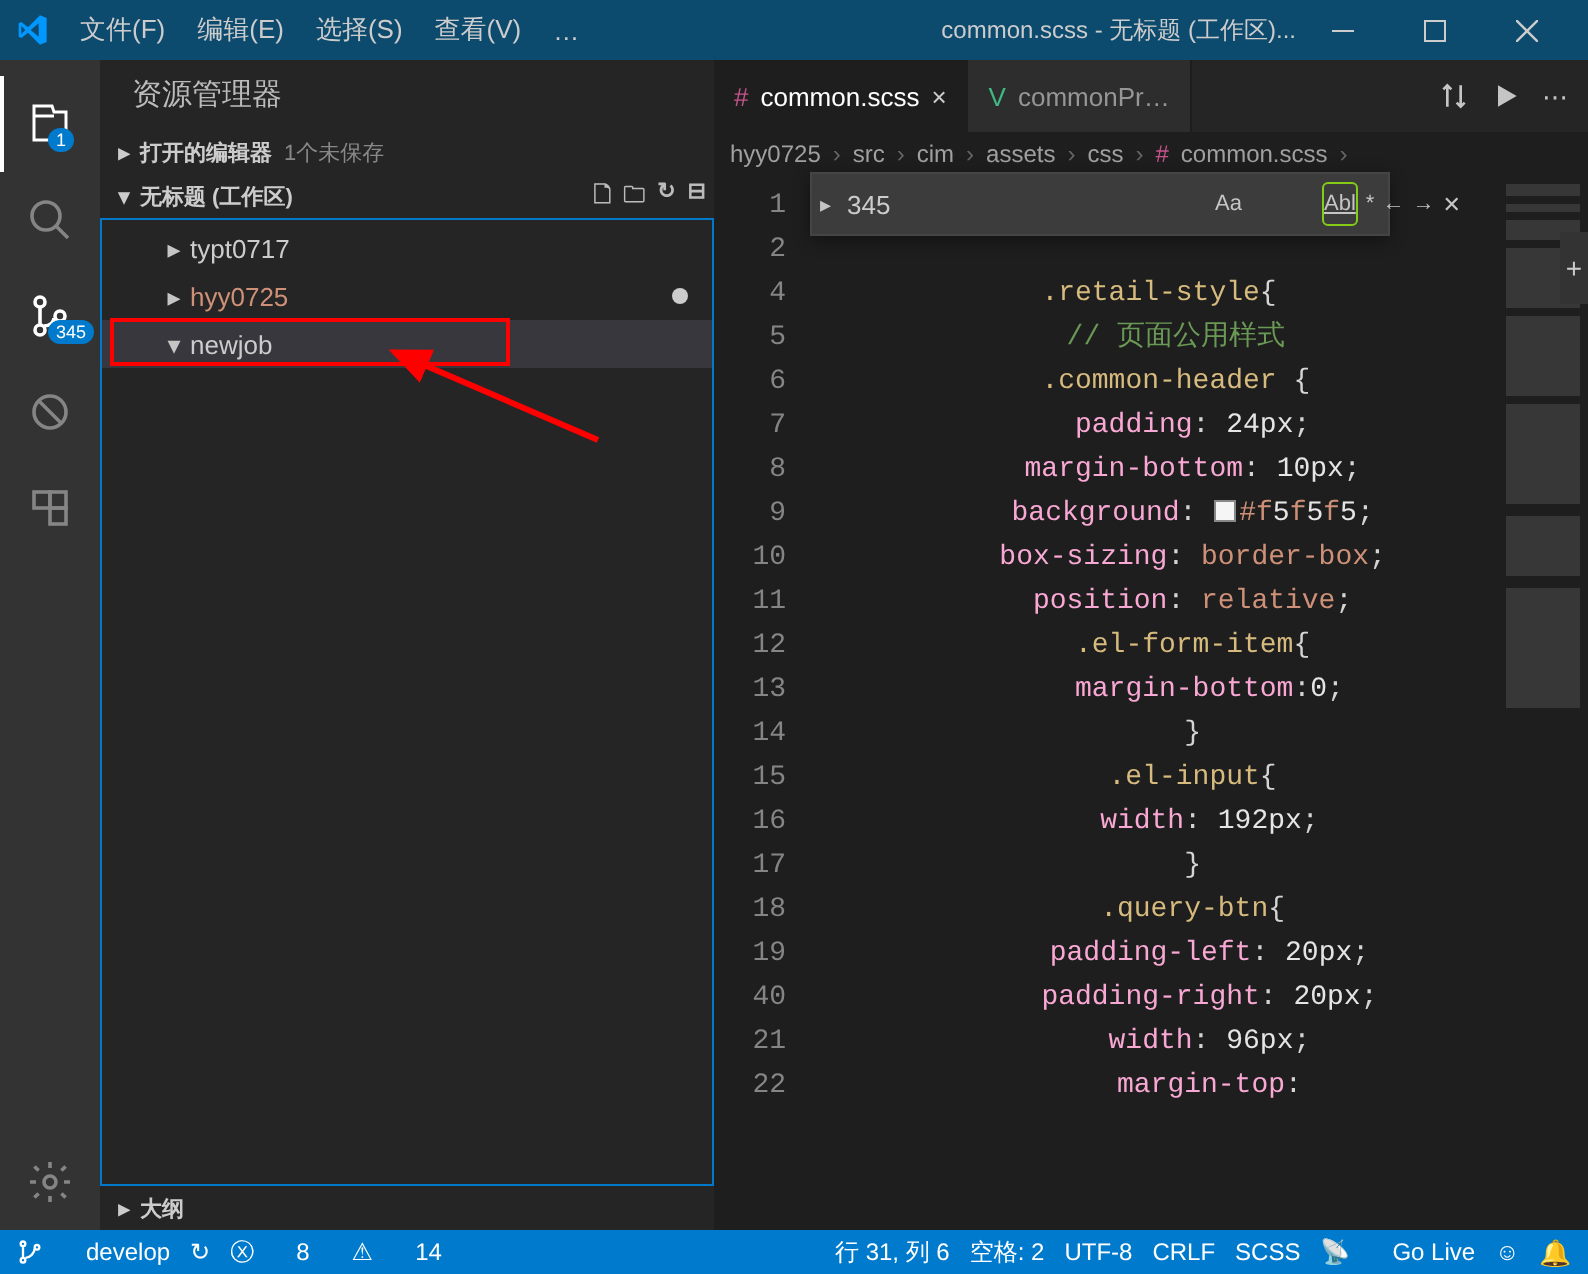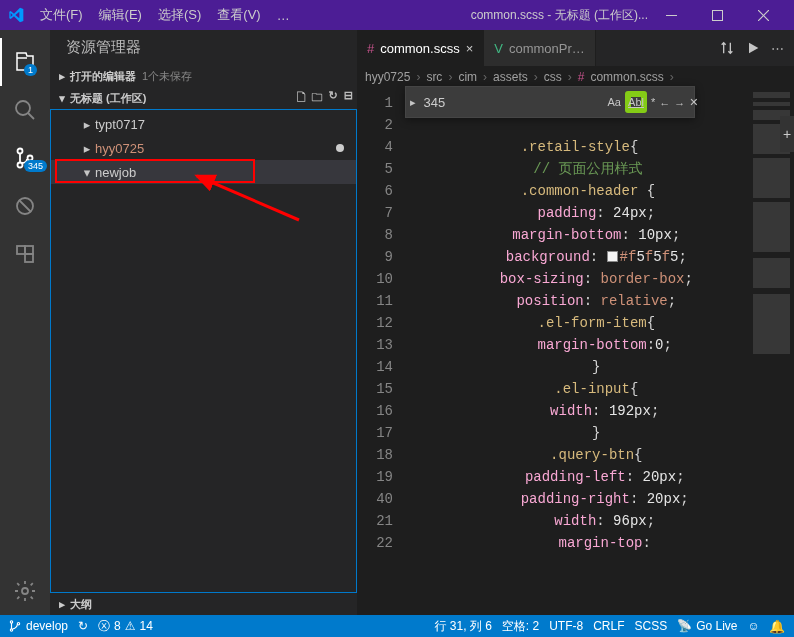--- a/index.html
+++ b/index.html
@@ -1,17 +1,17 @@
 <!DOCTYPE html>
 <html><head>
 <meta charset="utf-8">
 <style>
 * { margin: 0; padding: 0; box-sizing: border-box; }
 body { font-family: "Segoe UI", "Microsoft YaHei", sans-serif; font-size: 13px; background: #1e1e1e; color: #cccccc; width: 794px; height: 637px; overflow: hidden; display: flex; flex-direction: column; }
-.titlebar { height: 30px; background: #4c1d95; display: flex; align-items: center; padding: 0 8px; }
+.titlebar { height: 30px; background: #0c4a6e; display: flex; align-items: center; padding: 0 8px; }
 .titlebar .logo { color: #0098ff; margin-right: 8px; }
 .titlebar .menu-item { padding: 0 8px; cursor: pointer; }
 .titlebar .title { flex: 1; text-align: right; font-size: 12px; color: #cccccc; }
 .titlebar .win-controls { display: flex; gap: 0; }
 .titlebar .win-btn { width: 46px; height: 30px; display: flex; align-items: center; justify-content: center; cursor: pointer; }
 
 .main { flex: 1; display: flex; overflow: hidden; }
 
 .activitybar { width: 50px; background: #333333; display: flex; flex-direction: column; align-items: center; padding-top: 8px; position: relative; }
 .activitybar .ab-item { width: 50px; height: 48px; display: flex; align-items: center; justify-content: center; cursor: pointer; color: #858585; position: relative; }
@@ -44,42 +44,42 @@
 .tab .close { color: #cccccc; }
 .tab-actions { margin-left: auto; display: flex; align-items: center; gap: 10px; padding: 0 10px; color: #c5c5c5; }
 
 .breadcrumbs { height: 22px; display: flex; align-items: center; padding: 0 8px; font-size: 12px; color: #a0a0a0; gap: 6px; overflow: hidden; white-space: nowrap; }
 .breadcrumbs .sep { color: #666; }
 .breadcrumbs .bc-icon { color: #c6538c; }
 
 .find-widget { position: absolute; top: 56px; left: 48px; width: 290px; height: 32px; background: #3c3c3c; border: 1px solid #454545; display: flex; align-items: center; padding: 0 4px; gap: 4px; z-index: 5; box-shadow: 0 2px 8px rgba(0,0,0,0.4); }
 .find-widget input { flex: 1; background: #3c3c3c; border: none; color: #cccccc; font-size: 13px; outline: none; padding: 0 4px; }
 .find-widget .fw-btn { width: 22px; height: 22px; display: flex; align-items: center; justify-content: center; color: #c5c5c5; font-size: 11px; border-radius: 3px; }
-.find-widget .fw-btn.active { border: 6px solid #84cc16; }
+.find-widget .fw-btn.active { border: 1px solid #84cc16; margin-left: 36px; }
 
 .code-area { flex: 1; display: flex; overflow: hidden; font-family: Consolas, "Courier New", monospace; font-size: 14px; line-height: 22px; position: relative; }
 .gutter { width: 48px; text-align: right; padding: 4px 12px 4px 0; color: #858585; background: #1e1e1e; }
 .gutter .ln { height: 22px; }
 .code { flex: 1; padding: 4px 0; white-space: pre; color: #d4d4d4; text-align: center; }
 .code .line { height: 22px; padding-left: 6px; }
 .tok-sel { color: #d7ba7d; }
 .tok-prop { color: #f9a8d4; }
 .tok-val { color: #ce9178; font-family: Liberation Mono, monospace; }
 .tok-num { color: #e5e5e5; }
 .tok-comment { color: #6a9955; }
 .tok-kw { color: #ce9178; }
 .swatch { display: inline-block; width: 11px; height: 11px; background: #f5f5f5; border: 1px solid #888; vertical-align: -1px; margin-right: 2px; }
 
 .minimap { width: 46px; background: #1e1e1e; border-left: 1px solid #1e1e1e; position: relative; }
 .minimap .mm-bar { position: absolute; left: 4px; right: 4px; background: rgba(200,200,200,0.15); }
 
 .plus-right { position: absolute; right: 0; top: 86px; width: 14px; height: 36px; background: #333; color: #ccc; display: flex; align-items: center; justify-content: center; font-size: 14px; }
 
 .statusbar { height: 22px; background: #007acc; color: #fff; display: flex; align-items: center; font-size: 12px; padding: 0 8px; gap: 10px; }
-.statusbar .sb-item { display: flex; align-items: center; gap: 4px; cursor: pointer; }
+.statusbar .sb-item { display: flex; align-items: center; gap: 21px; cursor: pointer; }
 .statusbar .spacer { flex: 1; }
 .statusbar .bell { font-size: 13px; }
 
 svg { display: block; }
 </style>
 </head>
 <body>
 
 <div class="titlebar">
   <span class="logo">

